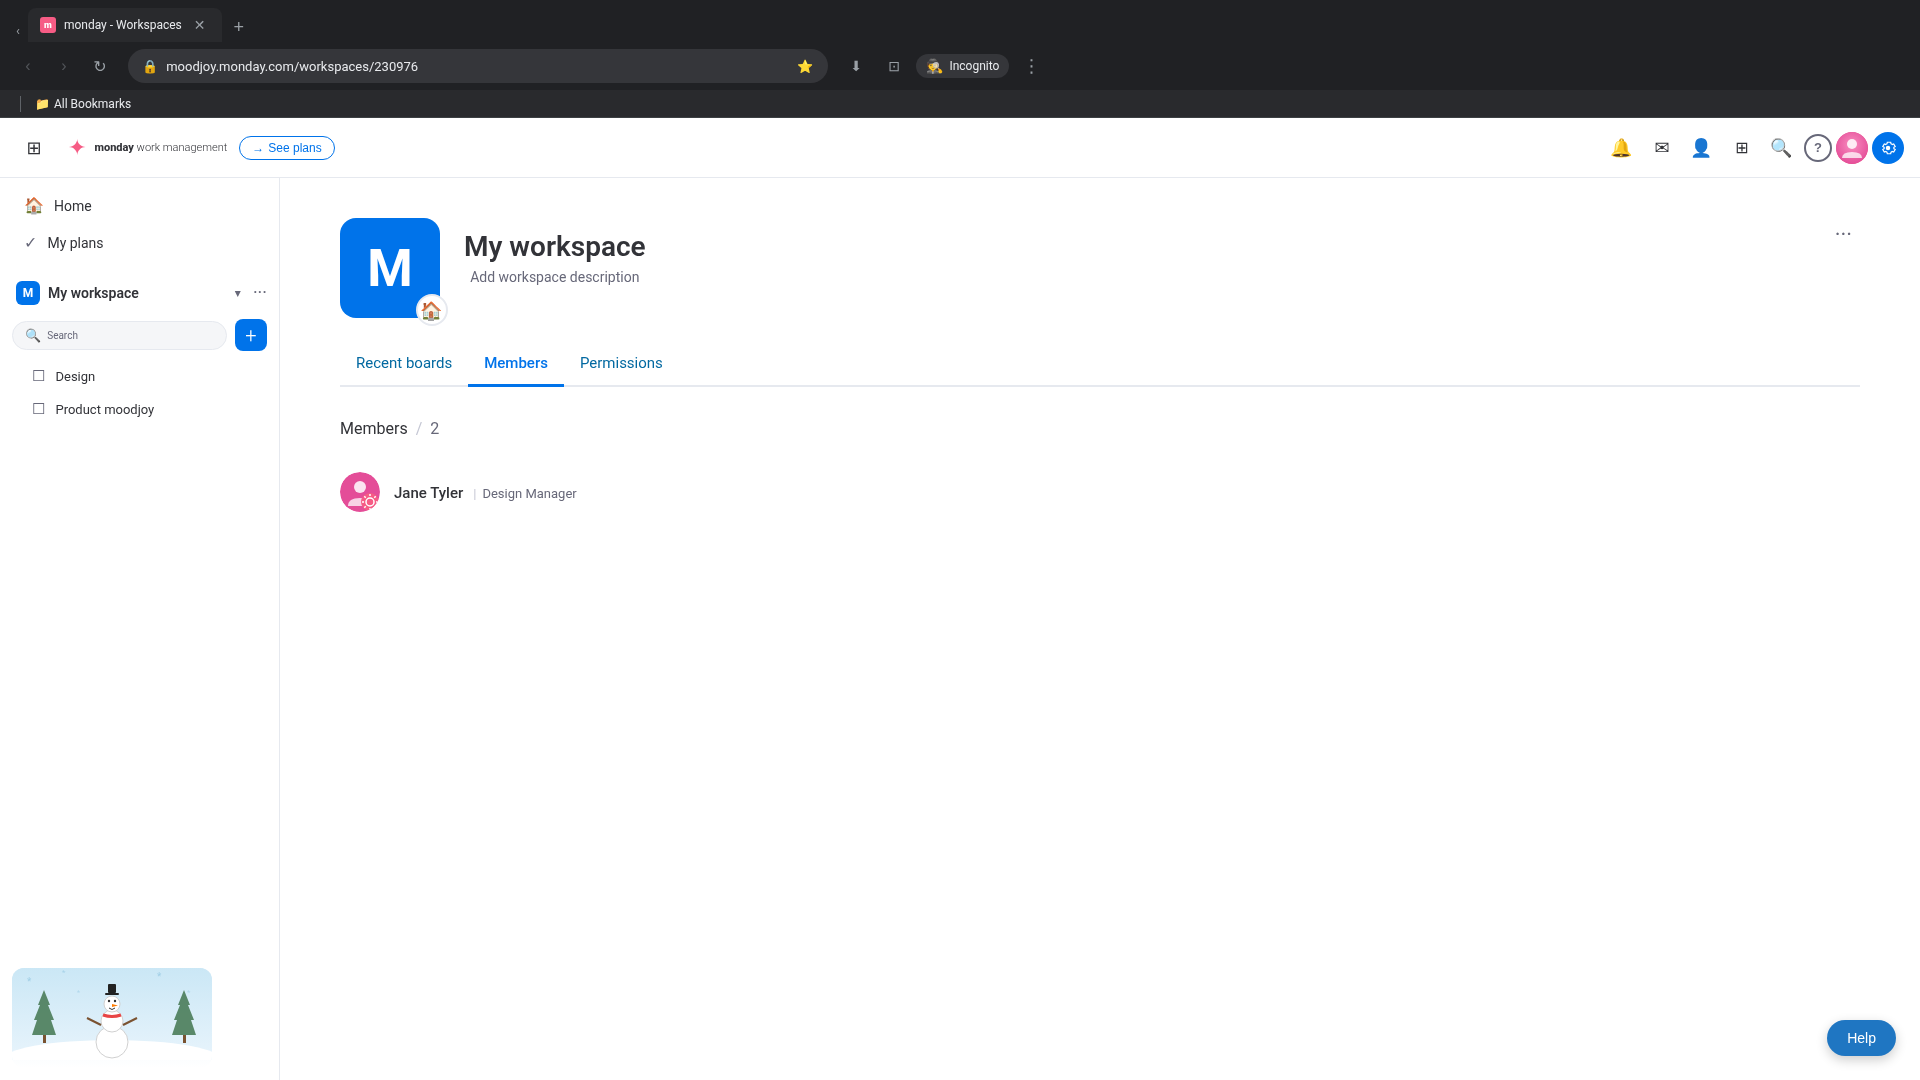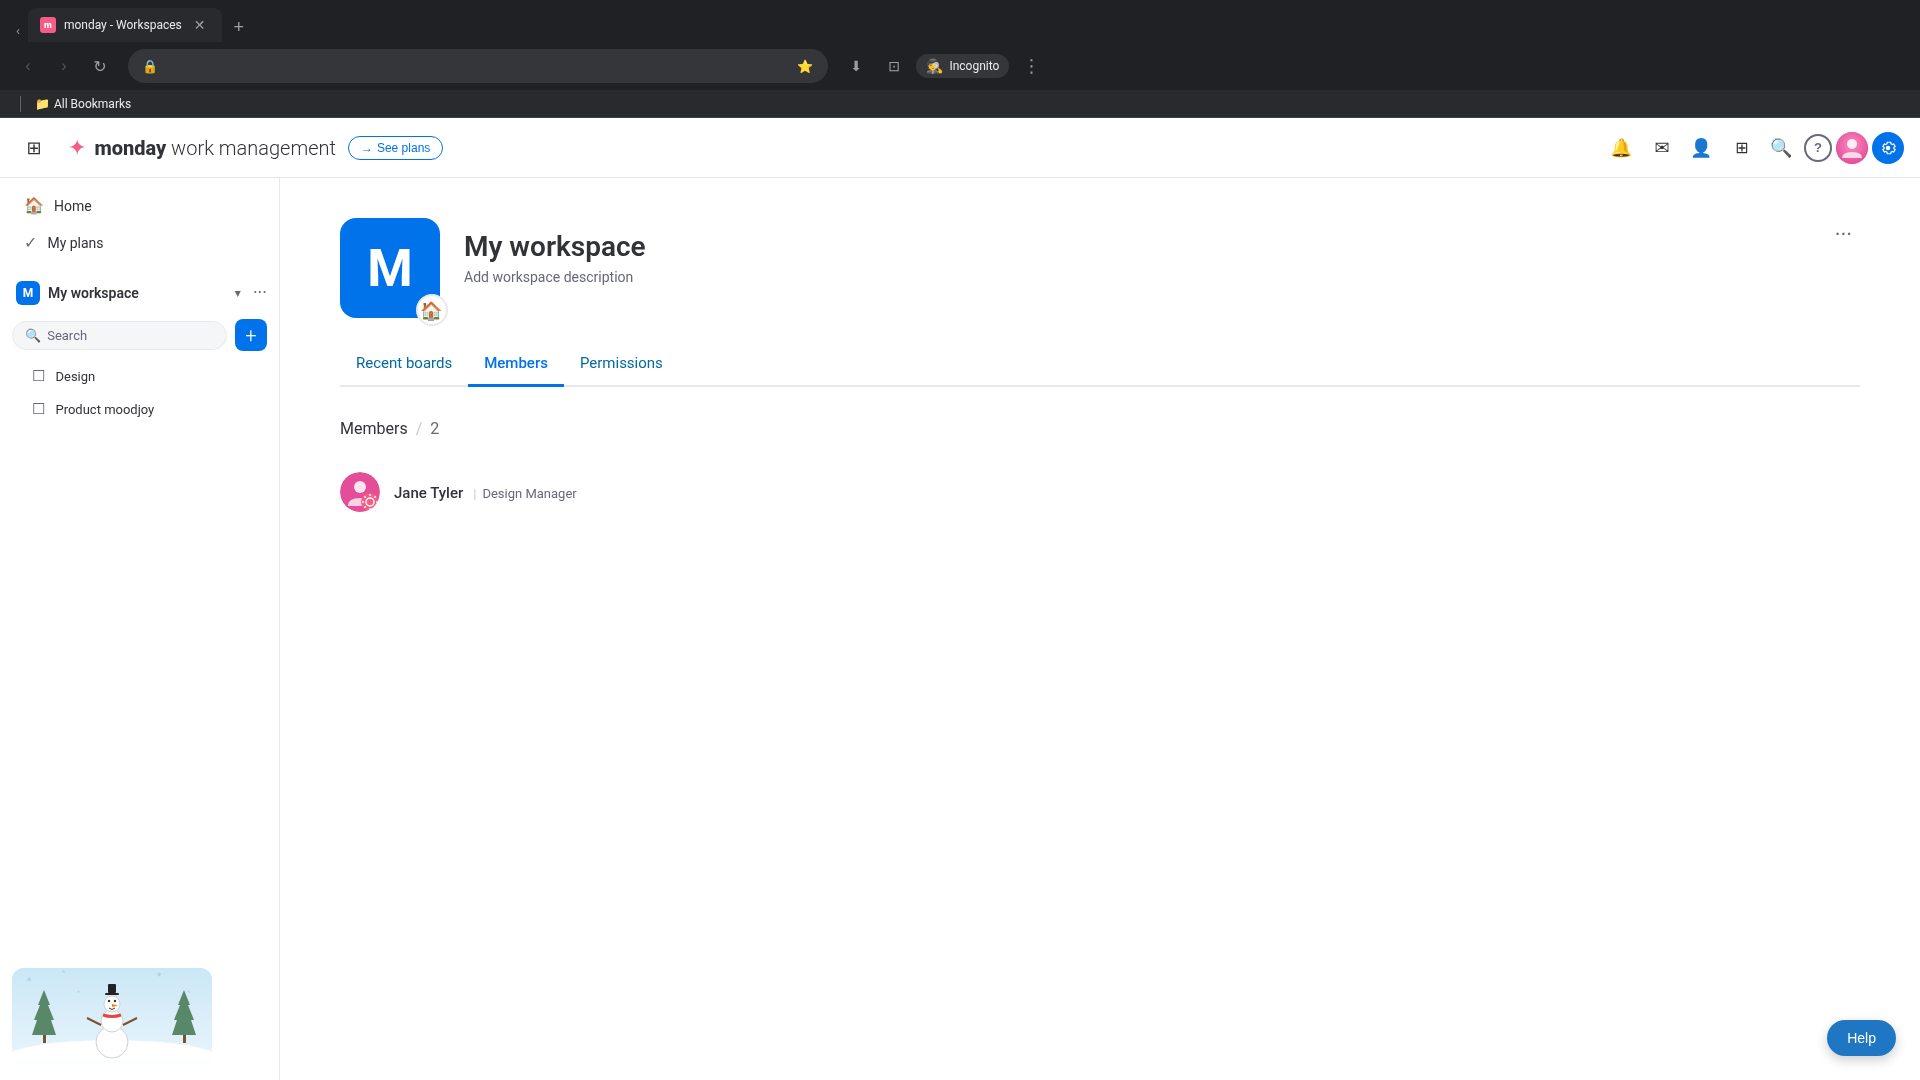--- a/index.html
+++ b/index.html
@@ -43,21 +43,21 @@
     
     .main-content { flex: 1; overflow-y: auto; background: #f5f6f8; }
     .workspace-page { background: #fff; min-height: 100%; }
     
     .workspace-header-area { padding: 40px 60px 0; }
     .workspace-hero { display: flex; align-items: flex-start; gap: 24px; }
     .workspace-logo-large { width: 100px; height: 100px; background: #0073ea; border-radius: 16px; display: flex; align-items: center; justify-content: center; color: white; font-size: 52px; font-weight: 700; position: relative; }
     .workspace-logo-home-icon { position: absolute; bottom: -8px; right: -8px; background: #fff; border-radius: 50%; width: 32px; height: 32px; display: flex; align-items: center; justify-content: center; font-size: 18px; border: 2px solid #e6e9ef; }
     .workspace-info { padding-top: 12px; }
     .workspace-title { font-size: 28px; font-weight: 600; color: #323338; margin-bottom: 6px; }
-    .workspace-desc { font-size: 14px; color: #676879; cursor: pointer; }
+    .workspace-desc { font-size: 14px; color: #676879; cursor: pointer; text-align: center; }
     .workspace-more-btn { margin-left: auto; color: #676879; font-size: 22px; cursor: pointer; padding: 4px 8px; border-radius: 6px; }
 
     .workspace-tabs { display: flex; border-bottom: 2px solid #e6e9ef; margin: 24px 60px 0; gap: 0; }
     .workspace-tab { padding: 12px 16px; font-size: 15px; color: #0369a1; cursor: pointer; border-bottom: 3px solid transparent; margin-bottom: -2px; }
     .workspace-tab.active { color: #0073ea; border-bottom-color: #0073ea; font-weight: 500; }
 
     .workspace-tab-content { padding: 32px 60px; }
     .members-header { font-size: 16px; color: #323338; margin-bottom: 24px; display: flex; align-items: center; gap: 8px; }
     .members-count { color: #676879; font-size: 16px; }
     .member-item { display: flex; align-items: center; gap: 14px; padding: 10px 0; }
@@ -94,20 +94,21 @@
       <button class="browser-new-tab">+</button>
       <div style="flex:1;"></div>
     </div>
 
     <div style="display:flex; align-items:center; padding:5px 12px; gap:4px; background:#202124; height:48px;">
       <button class="browser-nav-btn disabled">‹</button>
       <button class="browser-nav-btn disabled">›</button>
       <button class="browser-nav-btn">↻</button>
       <div class="address-bar" style="flex:1; max-width:700px; margin:0 8px;">
         <span style="color:#9aa0a6; font-size:13px;">🔒</span>
+        <span class="address-bar-url">moodjoy.monday.com/workspaces/230976</span>
         <span style="color:#9aa0a6; font-size:13px; margin-left:auto;">⭐</span>
       </div>
       <div style="display:flex; align-items:center; gap:6px;">
         <button class="browser-nav-btn" style="color:#9aa0a6; font-size:14px;">⬇</button>
         <button class="browser-nav-btn" style="color:#9aa0a6; font-size:14px;">⊡</button>
         <div class="incognito-btn">
           <span style="font-size:14px;">🕵</span>
           <span>Incognito</span>
         </div>
         <button class="browser-nav-btn" style="color:#9aa0a6; font-size:18px;">⋮</button>
@@ -124,21 +125,21 @@
   </div>
 
   <div style="display:flex; flex:1; overflow:hidden;">
 
     <div style="display:flex; flex-direction:column; flex:1; overflow:hidden;">
 
       <div class="app-header-row">
         <button class="header-icon-btn" style="font-size:18px; margin-right:4px;">⊞</button>
         <div class="app-logo">
           <span style="color:#f65c85; font-size:22px;">✦</span>
-          <span style="font-size:20px; color:#323338;"><span style="font-weight:800;">monday</span><span style="font-weight:300;"> work management</span></span>
+          <span style="font-size:11px; color:#323338;"><span style="font-weight:800;">monday</span><span style="font-weight:300;"> work management</span></span>
         </div>
         <button class="see-plans-btn">
           <span>→</span>
           <span>See plans</span>
         </button>
         <div style="flex:1;"></div>
         <div class="header-icons">
           <button class="header-icon-btn">🔔</button>
           <button class="header-icon-btn">✉</button>
           <button class="header-icon-btn">👤</button>
@@ -186,21 +187,21 @@
             <div class="sidebar-workspace-header">
               <div class="workspace-avatar">M</div>
               <span class="workspace-name">My workspace</span>
               <span style="color:#676879; font-size:12px;">▾</span>
               <span style="color:#676879; font-size:18px; padding:2px 4px; border-radius:4px;">···</span>
             </div>
 
             <div class="sidebar-search-area">
               <div class="sidebar-search">
                 <span style="color:#676879; font-size:13px;">🔍</span>
-                <span style="color:#676879; font-size:13px;">Search</span>
+                <span style="color:#676879; font-size:10px;">Search</span>
               </div>
               <div class="sidebar-add-btn">+</div>
             </div>
 
             <div class="board-item">
               <span style="font-size:15px; color:#676879;">☐</span>
               <span>Design</span>
             </div>
             <div class="board-item">
               <span style="font-size:15px; color:#676879;">☐</span>

